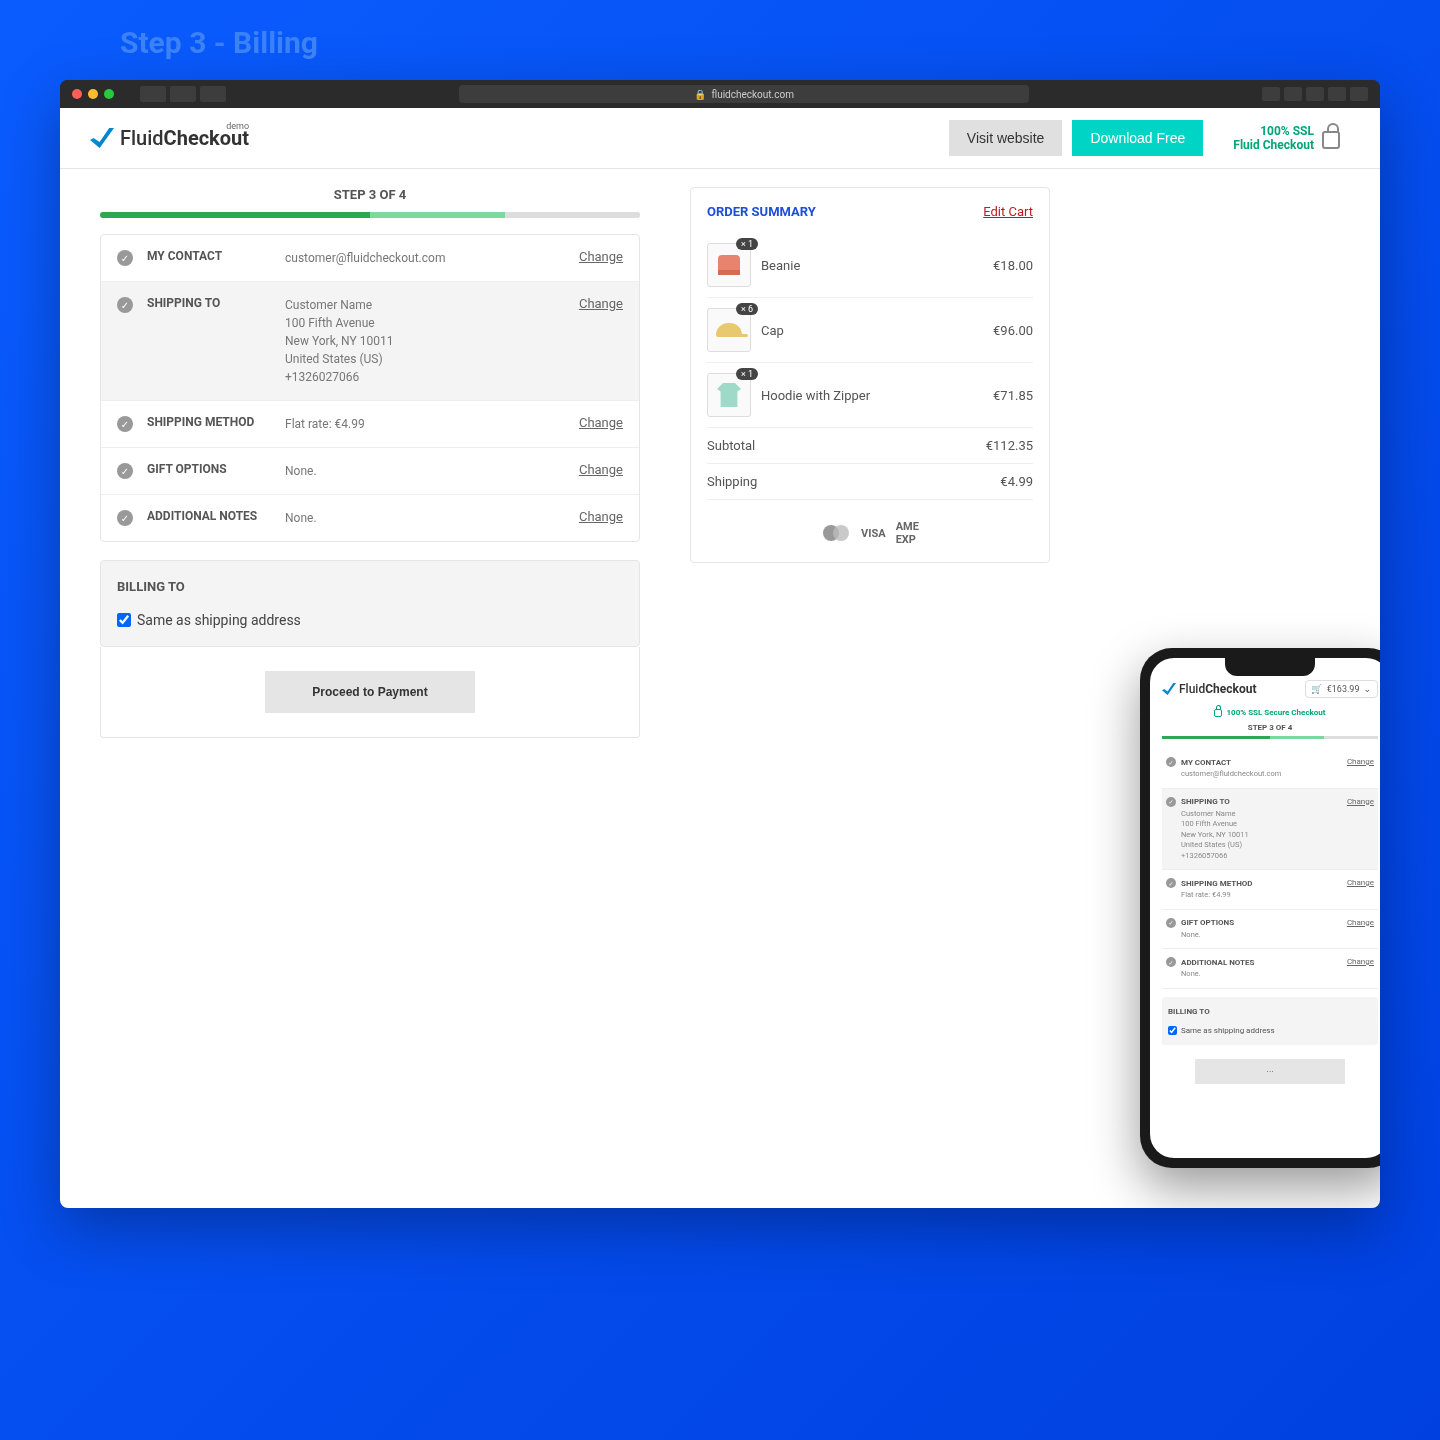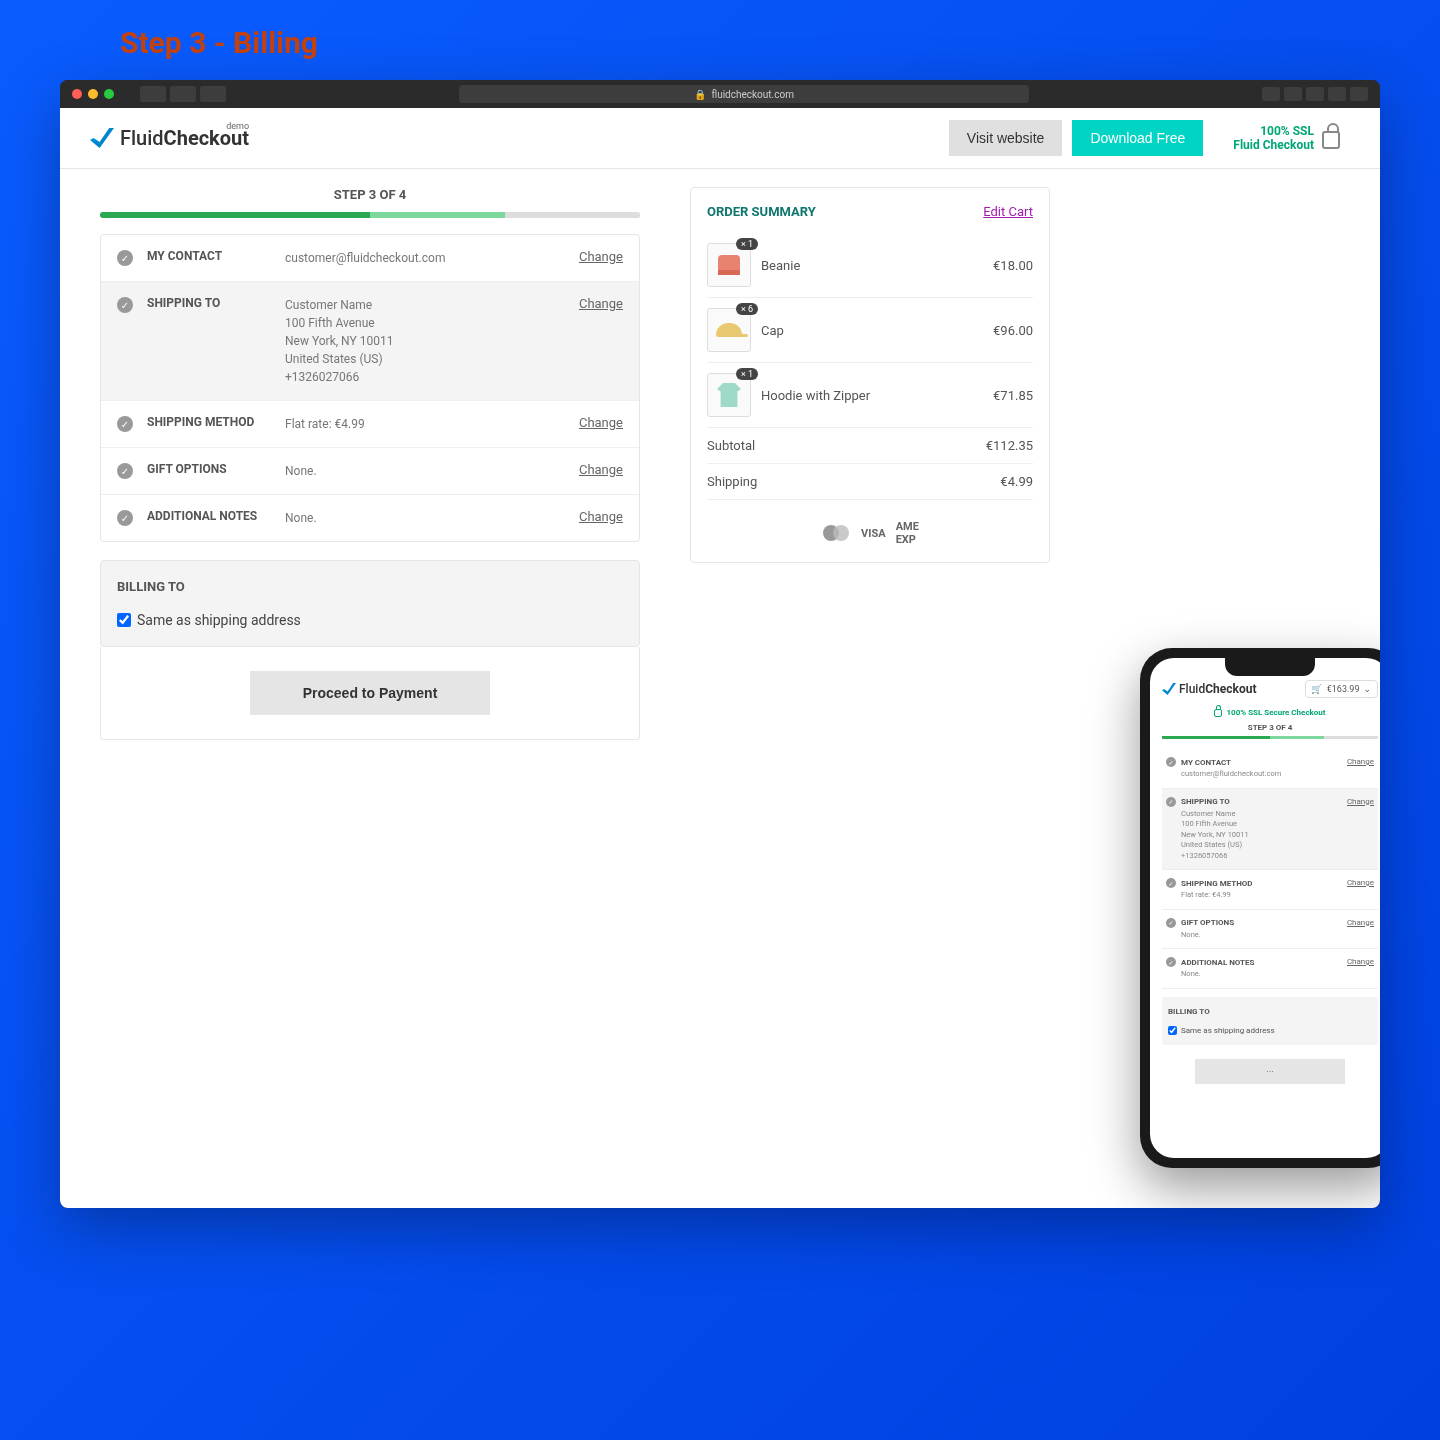--- a/index.html
+++ b/index.html
@@ -4,21 +4,21 @@
 <style>
 * { margin: 0; padding: 0; box-sizing: border-box; }
 body {
   font-family: -apple-system, BlinkMacSystemFont, "Segoe UI", Roboto, sans-serif;
   background: linear-gradient(135deg, #0a5cff 0%, #0040e0 100%);
   width: 1440px;
   height: 1440px;
   padding: 25px 60px;
   overflow: hidden;
 }
-.page-header { color: #c2410c; padding-left: 60px; margin-bottom: 20px; }
+.page-header { color: #3b82f6; padding-left: 60px; margin-bottom: 20px; }
 .page-header h1 { font-size: 30px; font-weight: 700; margin-bottom: 8px; }
 .page-header p { font-size: 16px; font-weight: 600; }
 
 .browser {
   background: #2b2b2b;
   border-radius: 8px;
   overflow: hidden;
   box-shadow: 0 20px 60px rgba(0,0,0,0.3);
 }
 .browser-bar {
@@ -107,28 +107,28 @@
   border: 1px solid #e5e5e5; border-radius: 4px;
   margin-top: 18px; background: #f4f4f4; padding: 18px 16px;
 }
 .billing-title { font-size: 13px; font-weight: 700; color: #555; margin-bottom: 18px; }
 .billing-check { display: flex; align-items: center; gap: 6px; font-size: 14px; color: #444; }
 .billing-check input { accent-color: #0066ff; width: 14px; height: 14px; }
 
 .proceed-wrap { padding: 24px; text-align: center; background: #fff; border: 1px solid #e5e5e5; border-top: none; border-radius: 0 0 4px 4px; }
 .btn-proceed {
   background: #e5e5e5; color: #333; border: none;
-  padding: 14px 40px; font-size: 14px; font-weight: 600; cursor: pointer;
-  width: 240px;
+  padding: 14px 40px; font-size: 12px; font-weight: 600; cursor: pointer;
+  width: 210px;
 }
 
 .summary { border: 1px solid #e5e5e5; border-radius: 4px; padding: 16px; }
 .summary-head { display: flex; justify-content: space-between; align-items: center; margin-bottom: 14px; }
-.summary-head h3 { font-size: 13px; font-weight: 700; color: #0f766e; }
-.edit-cart { color: #a21caf; font-size: 13px; text-decoration: underline; cursor: pointer; }
+.summary-head h3 { font-size: 13px; font-weight: 700; color: #1d4ed8; }
+.edit-cart { color: #b91c1c; font-size: 13px; text-decoration: underline; cursor: pointer; }
 .cart-item { display: flex; align-items: center; gap: 10px; padding: 10px 0; border-bottom: 1px solid #eee; }
 .cart-thumb {
   width: 44px; height: 44px; border: 1px solid #ddd; border-radius: 3px;
   display: flex; align-items: center; justify-content: center; position: relative;
   background: #fafafa;
 }
 .cart-qty {
   position: absolute; top: -6px; right: -8px;
   background: #444; color: #fff; font-size: 9px;
   padding: 1px 5px; border-radius: 8px;

